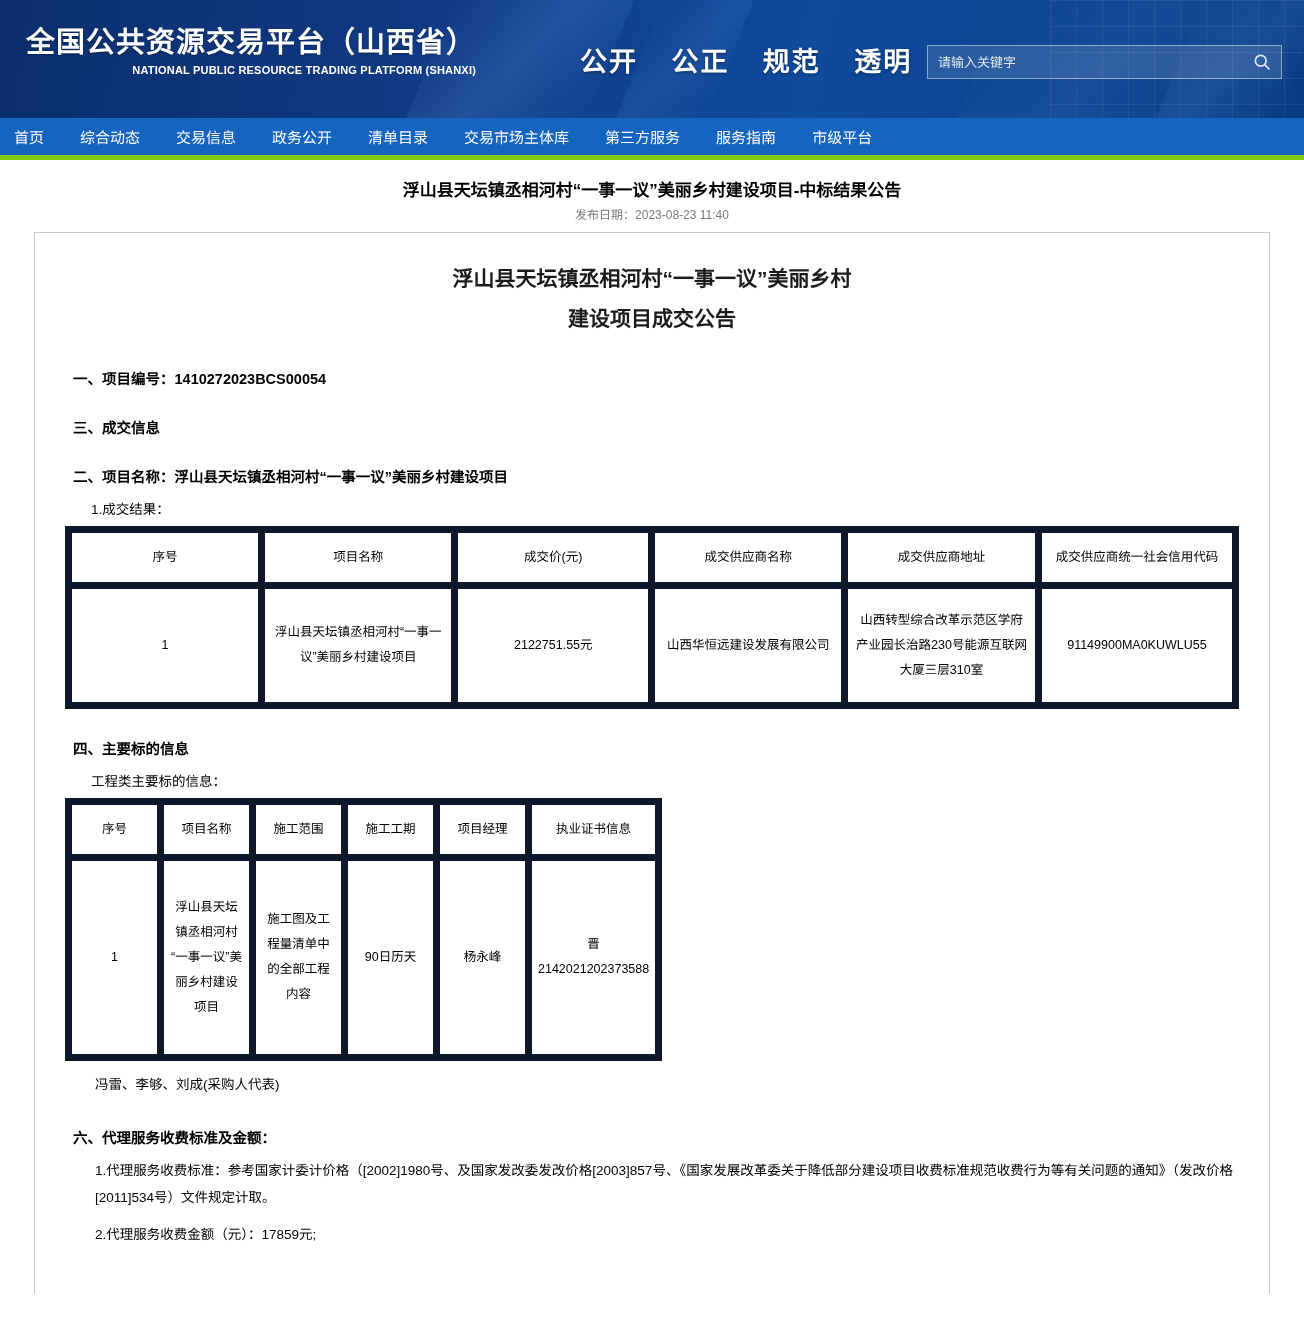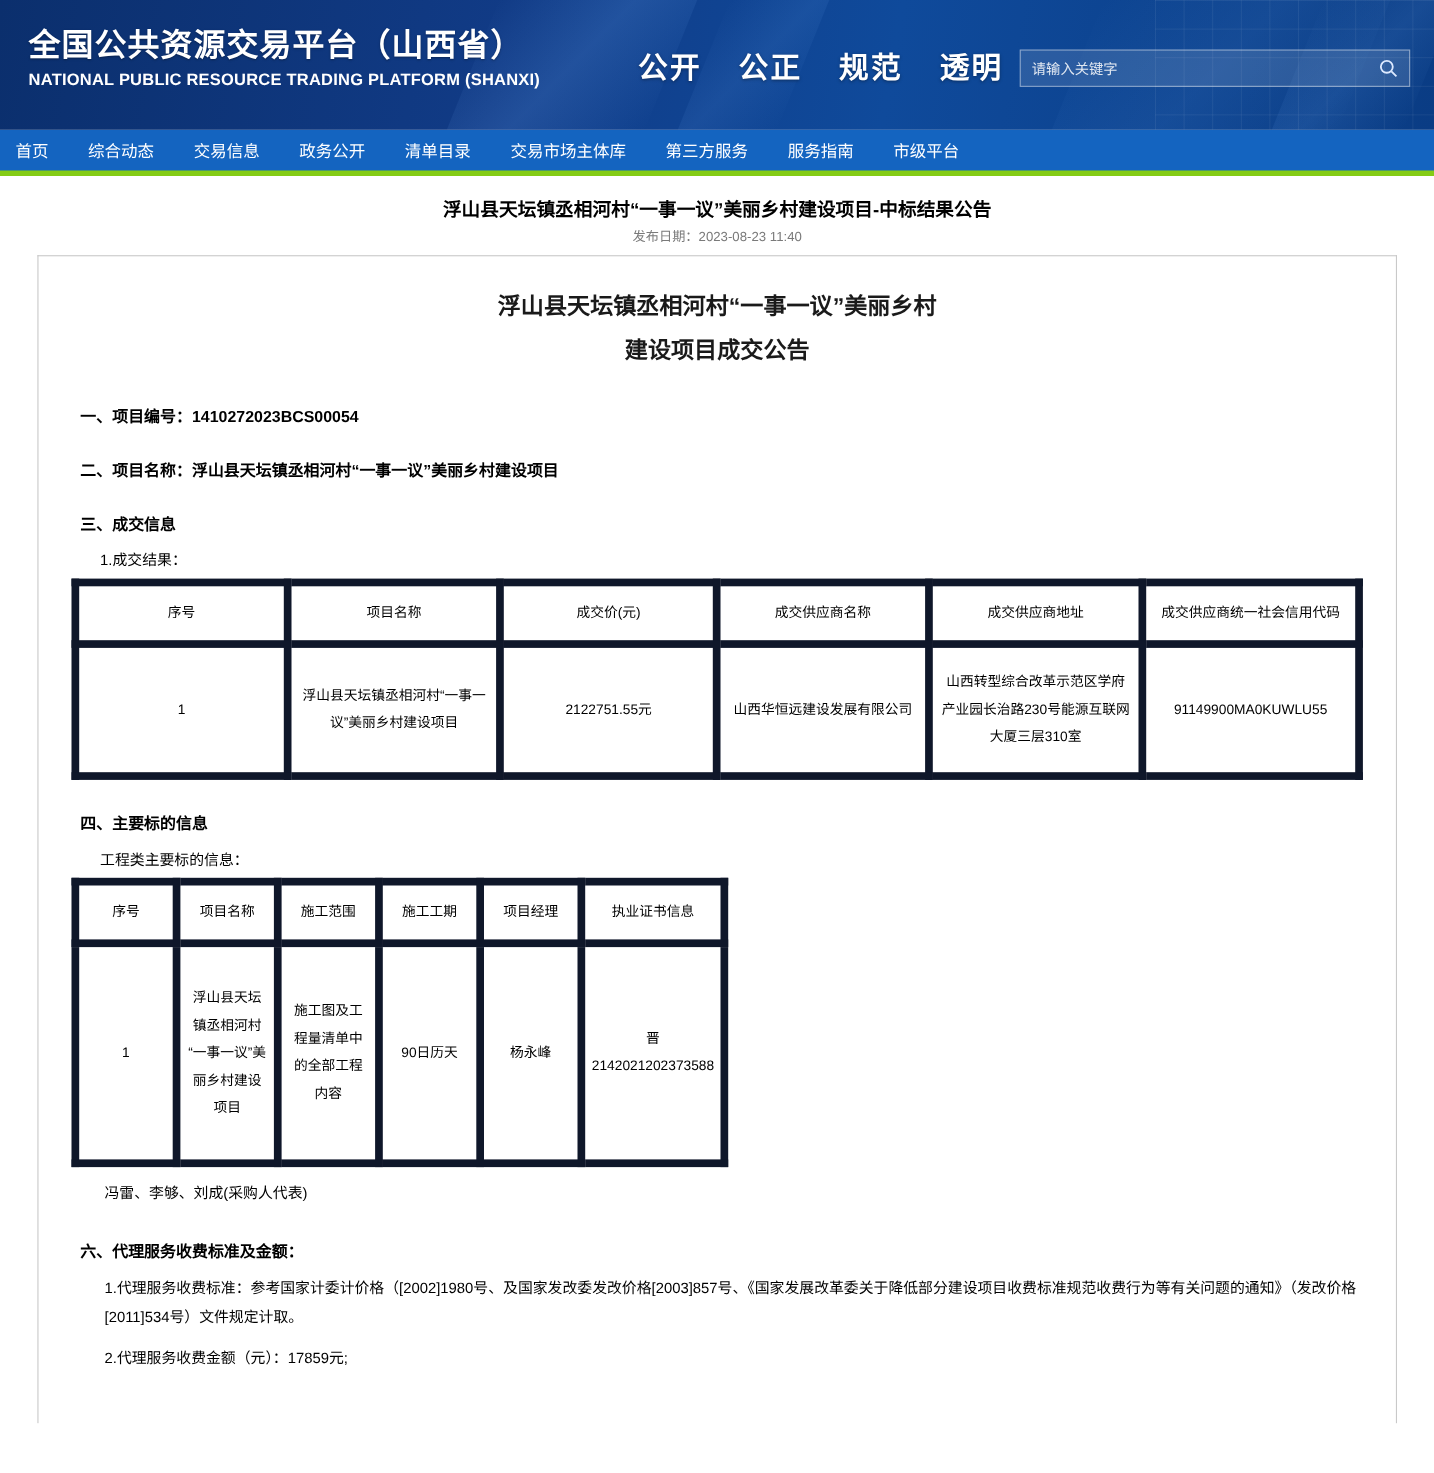--- a/index.html
+++ b/index.html
@@ -26,28 +26,28 @@
   .deco.d2 { left: 640px; width: 90px;  transform: skewX(-22deg); opacity:.18; }
   .deco.d3 { left: 980px; width: 260px; transform: skewX(-22deg); opacity:.16; }
   .deco.d4 { left: 1180px; width: 120px; transform: skewX(-22deg); opacity:.22; }
   .deco.grid {
     left: 1050px; width: 254px; opacity: .20;
     background-image: linear-gradient(rgba(255,255,255,.35) 1px, transparent 1px),
                       linear-gradient(90deg, rgba(255,255,255,.35) 1px, transparent 1px);
     background-size: 26px 26px;
   }
   .brand {
-    position: absolute; left: 26px; top: 26px; color: #fff;
+    position: absolute; left: 26px; top: 26px; color: #fff; text-align: right;
   }
   .brand .cn {
     font-size: 29px; font-weight: bold; letter-spacing: 1px; line-height: 1.15;
     text-shadow: 0 1px 2px rgba(0,0,0,.35);
   }
   .brand .en {
-    font-size: 15px; letter-spacing: .2px; margin-top: 5px; font-weight: bold;
+    font-size: 11px; letter-spacing: .2px; margin-top: 5px; font-weight: bold;
   }
   .slogan {
     position: absolute; left: 580px; top: 40px;
     color: #fff; font-size: 27px; font-weight: bold; letter-spacing: 2px;
     font-family: "DejaVu Sans", sans-serif;
     text-shadow: 0 1px 3px rgba(0,0,0,.4);
   }
   .slogan span { margin-right: 22px; }
   .searchbox {
     position: absolute; right: 22px; top: 45px;
@@ -206,25 +206,25 @@
 
   <div class="doc-title">
     <div>浮山县天坛镇丞相河村“一事一议”美丽乡村</div>
     <div>建设项目成交公告</div>
   </div>
 
   <div class="sec">
     <span>一、项目编号：</span><span class="val">1410272023BCS00054</span>
   </div>
 
+  <div class="sec">三、成交信息</div>
+
   <div class="sec">
     <span>二、项目名称：</span><span class="val">浮山县天坛镇丞相河村“一事一议”美丽乡村建设项目</span>
   </div>
-
-  <div class="sec">三、成交信息</div>
   <div class="subline">1.成交结果：</div>
 
   <table class="grid-t t1">
     <thead>
       <tr>
         <td>序号</td>
         <td>项目名称</td>
         <td>成交价(元)</td>
         <td>成交供应商名称</td>
         <td>成交供应商地址</td>

